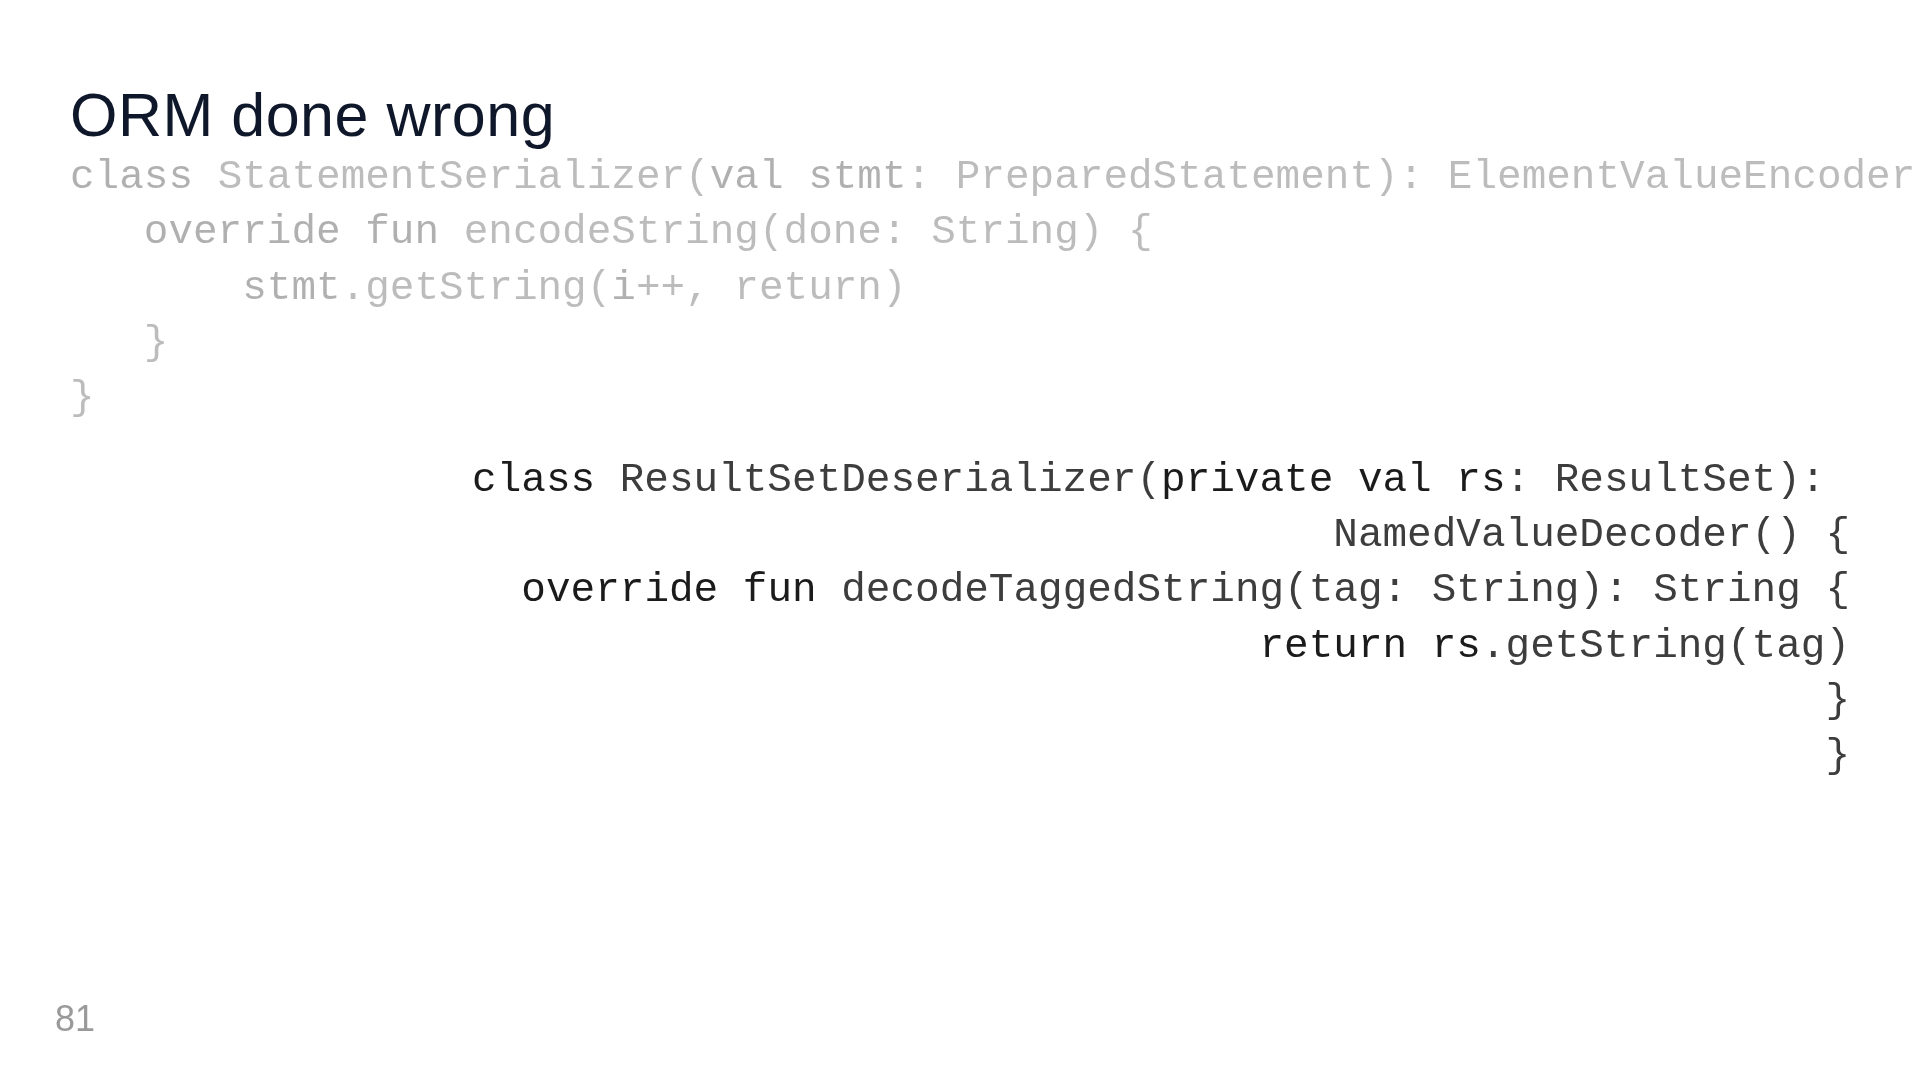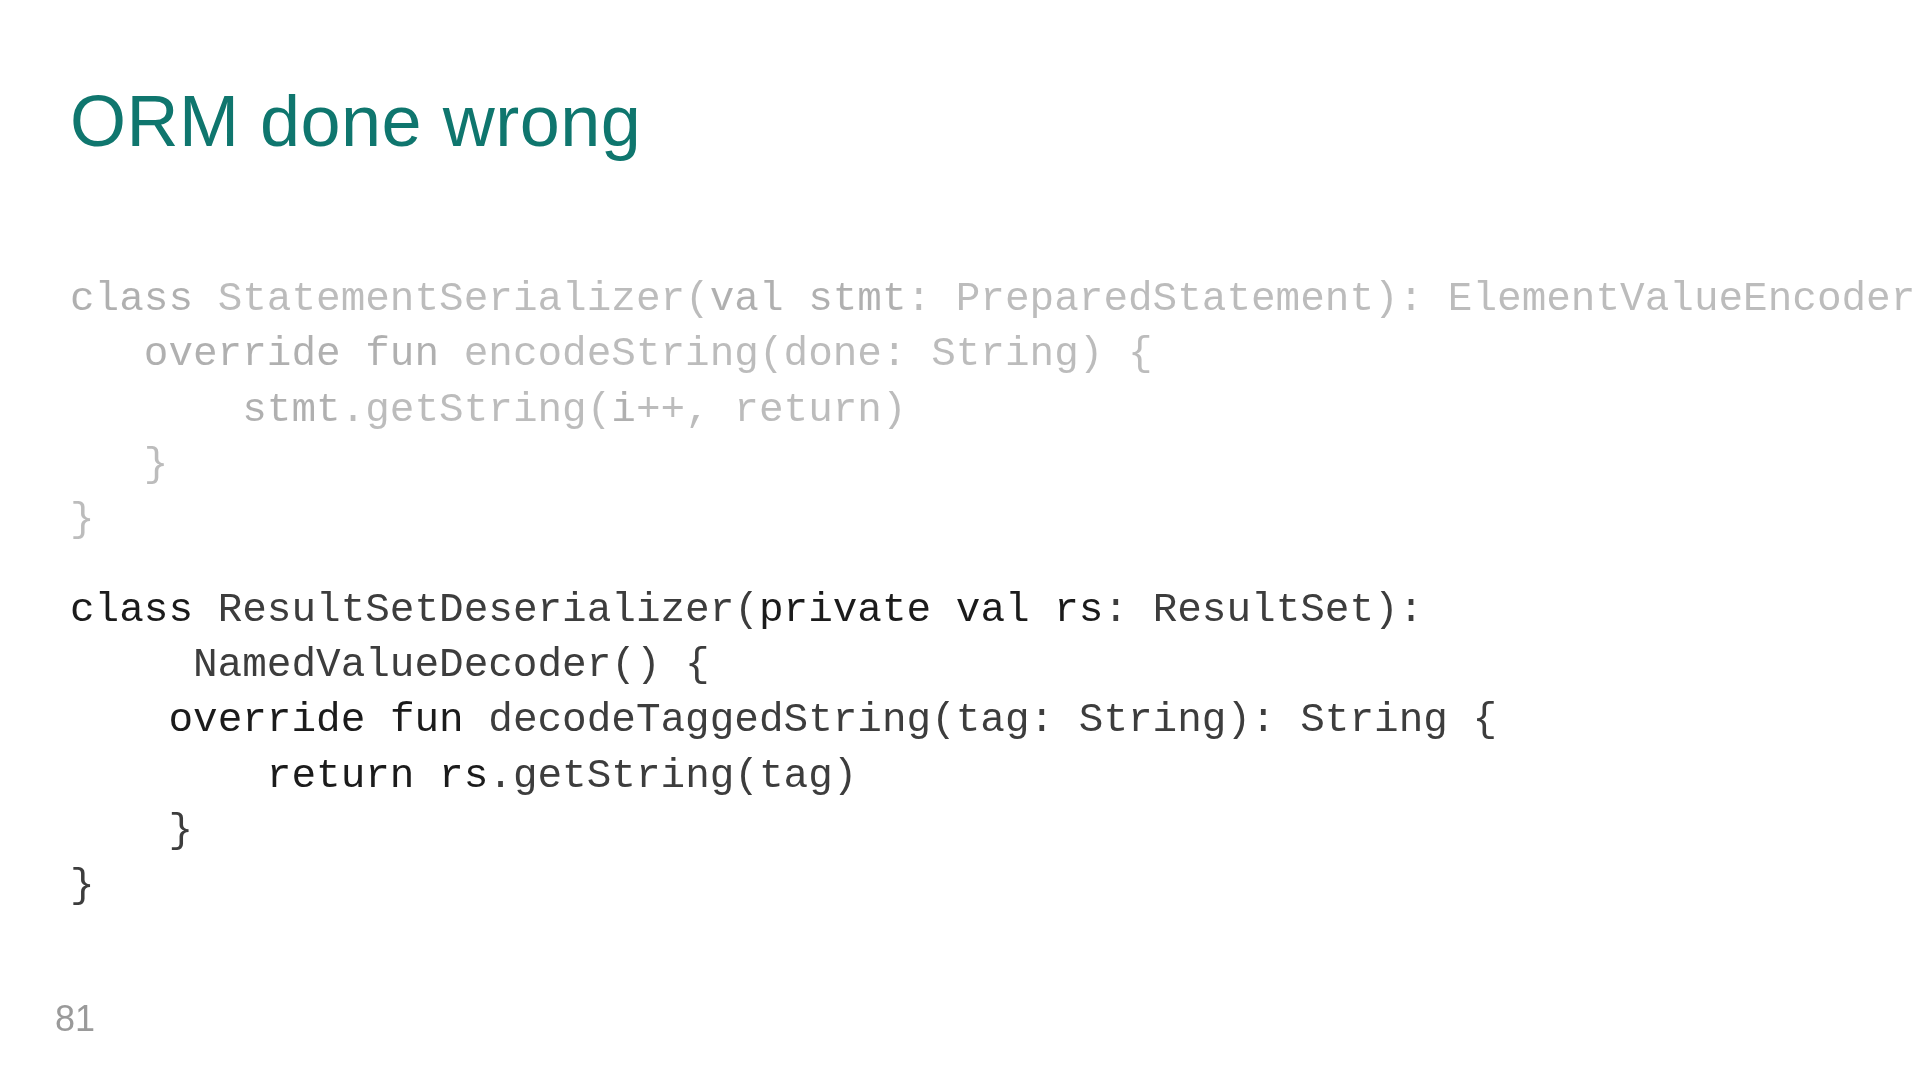--- a/index.html
+++ b/index.html
@@ -14,39 +14,39 @@
     font-family: Georgia, 'Times New Roman', serif;
     overflow: hidden;
   }
   .slide {
     width: 100%;
     height: 100%;
     padding: 80px 70px 40px 70px;
     position: relative;
   }
   .slide-title {
-    font-size: 72px;
+    font-size: 61px;
     font-weight: 300;
-    color: #0f766e;
+    color: #0f172a;
     letter-spacing: 0.5px;
-    margin-bottom: 110px;
     font-family: 'Segoe UI Light', 'Helvetica Neue', Arial, sans-serif;
   }
   .code-block {
     font-family: 'Consolas', 'Monaco', 'Courier New', monospace;
     font-size: 41px;
     line-height: 1.35;
     white-space: pre;
     color: #3d3d3d;
   }
   .code-block.faded {
     opacity: 0.34;
   }
   .code-block.spaced {
-    margin-top: 34px;
+    margin-top: 26px;
+    text-align: right;
   }
   .kw {
     font-weight: normal;
     color: #1b1b1b;
   }
   .page-number {
     position: absolute;
     bottom: 40px;
     left: 55px;
     font-size: 36px;

